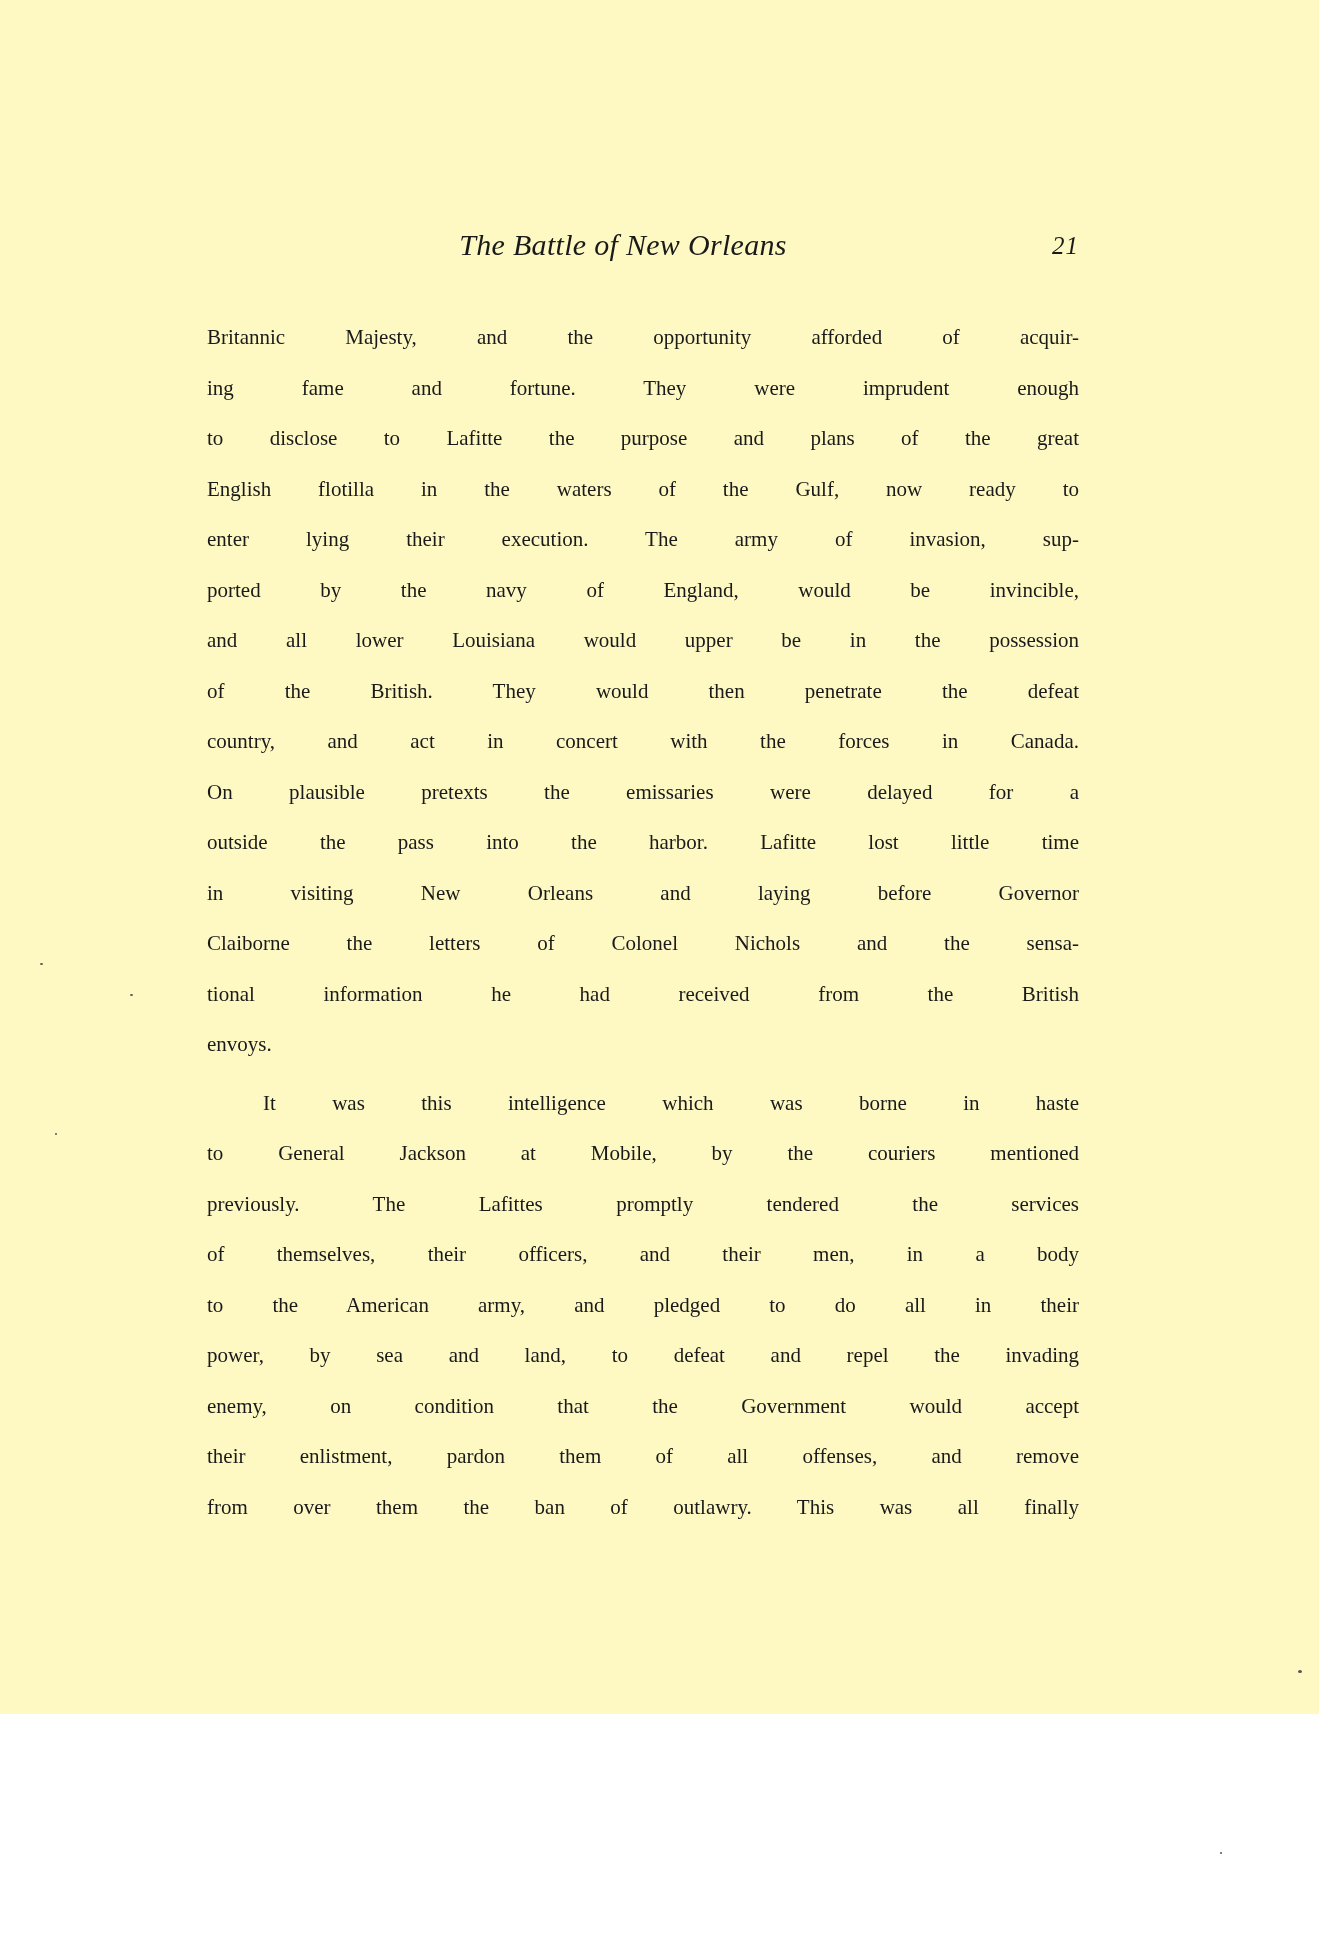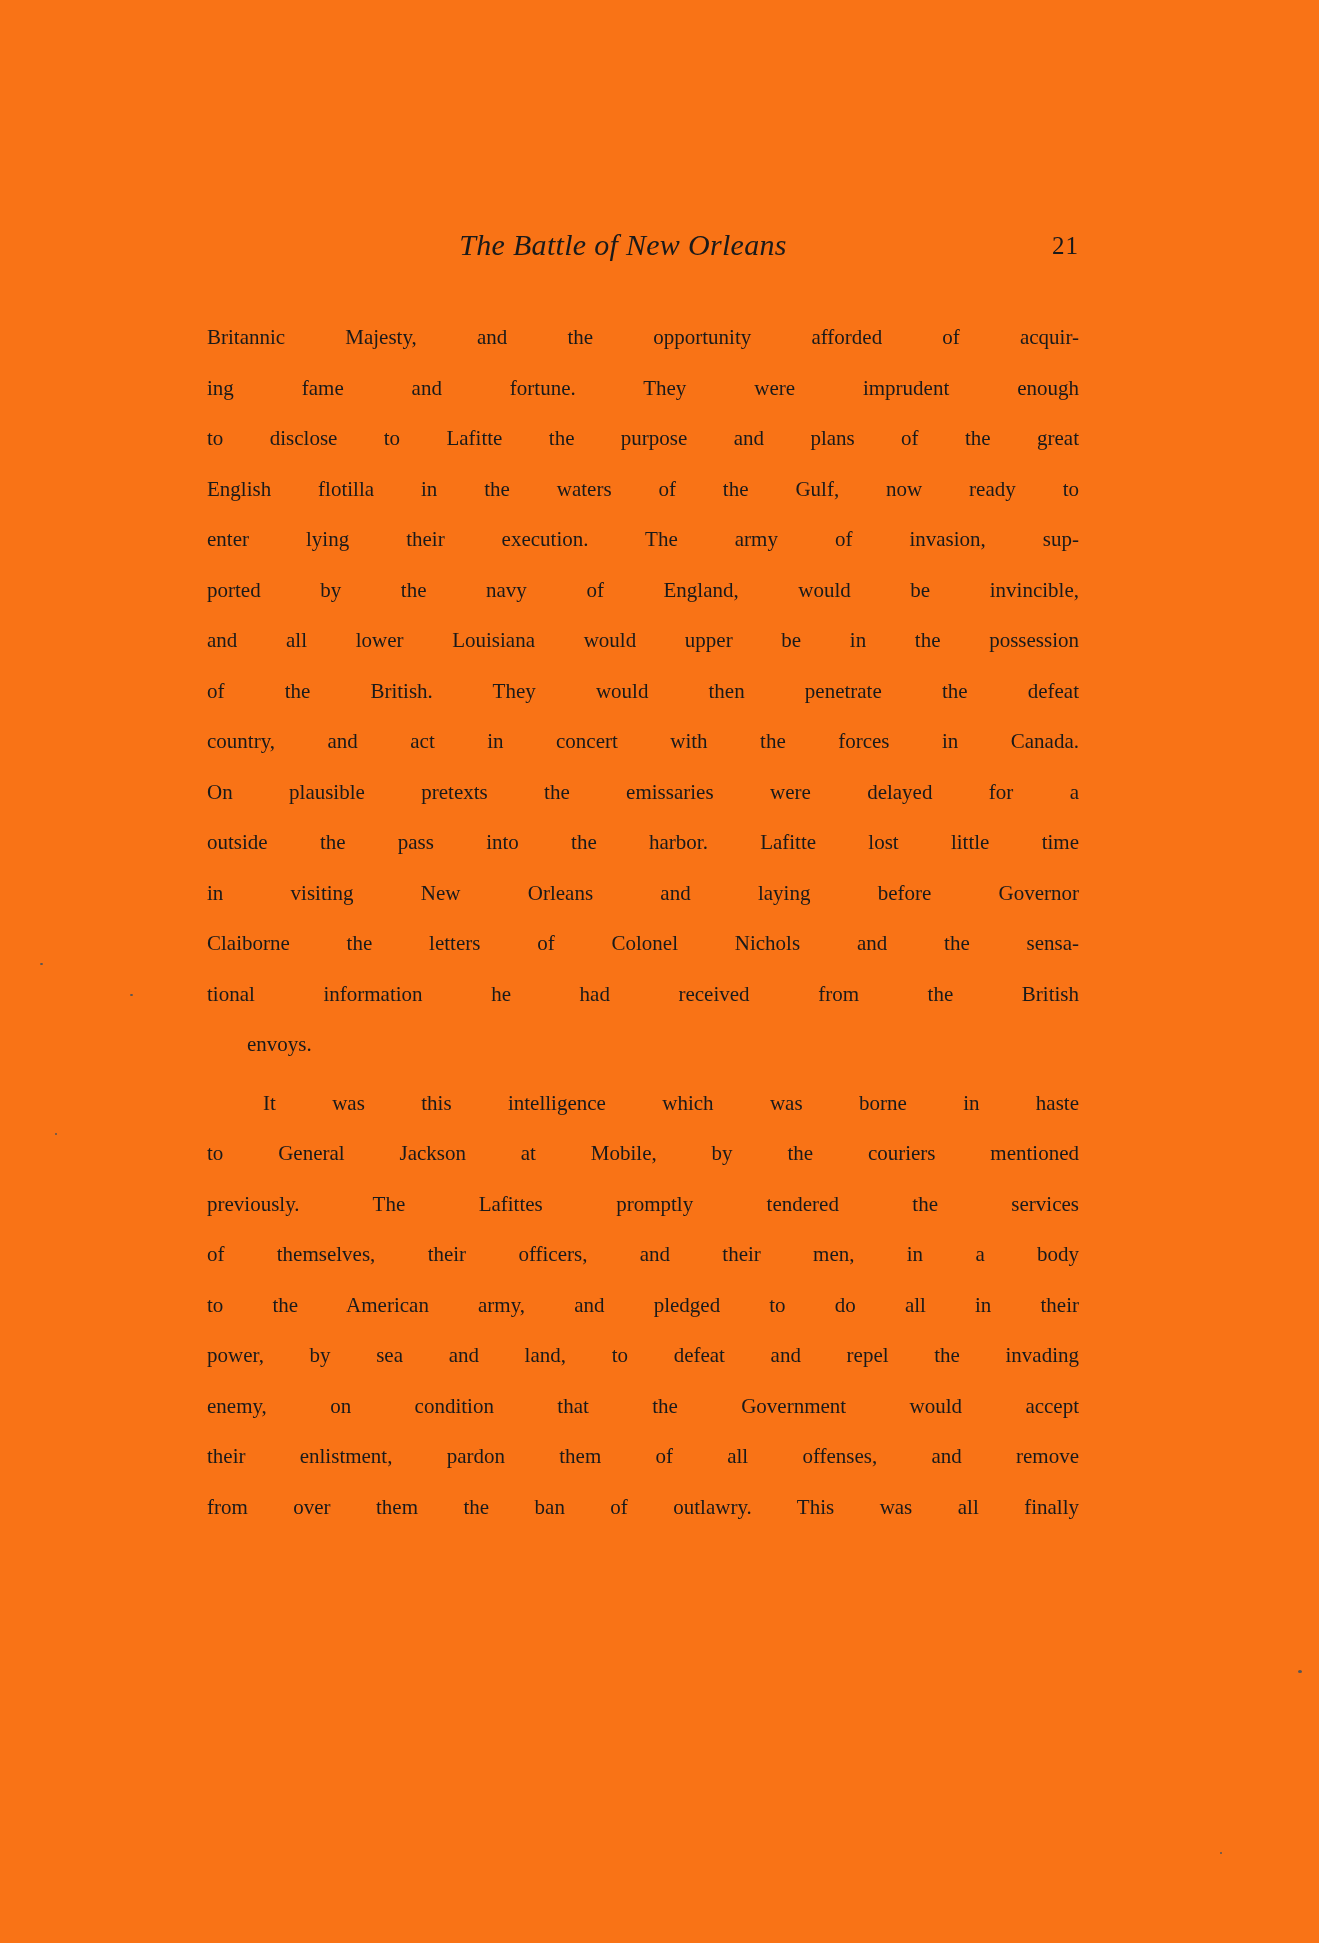--- a/index.html
+++ b/index.html
@@ -12,22 +12,22 @@
       height: 1943px;
       position: relative;
       overflow: hidden;
       font-family: "Liberation Serif", "DejaVu Serif", serif;
       color: #1a1a1a;
     }
     .page {
       position: absolute;
       left: 0; top: 0;
       width: 1319px;
-      height: 1943px;
-      background: #f97316;
+      height: 1714px;
+      background: #fef9c3;
     }
     .running-head {
       position: absolute;
       top: 228px;
       left: 207px;
       width: 872px;
       height: 44px;
     }
     .running-title {
       position: absolute;
@@ -41,20 +41,21 @@
       color: #1a1a1a;
       padding-right: 40px;
     }
     .page-number {
       position: absolute;
       right: 0;
       top: 4px;
       font-size: 25px;
       letter-spacing: 1px;
       color: #1a1a1a;
+      font-style: italic;
     }
     .body-text {
       position: absolute;
       top: 312px;
       left: 207px;
       width: 872px;
     }
     .para {
       margin: 0;
       font-size: 21px;
@@ -62,21 +63,20 @@
     }
     .line {
       display: block;
       white-space: nowrap;
       text-align: justify;
       text-align-last: justify;
       height: 50.5px;
     }
     .line.last {
       text-align-last: left;
-      margin-left: 40px;
     }
     .para + .para {
       margin-top: 8px;
     }
     .indent {
       padding-left: 56px;
     }
     .speck {
       position: absolute;
       background: #555;

